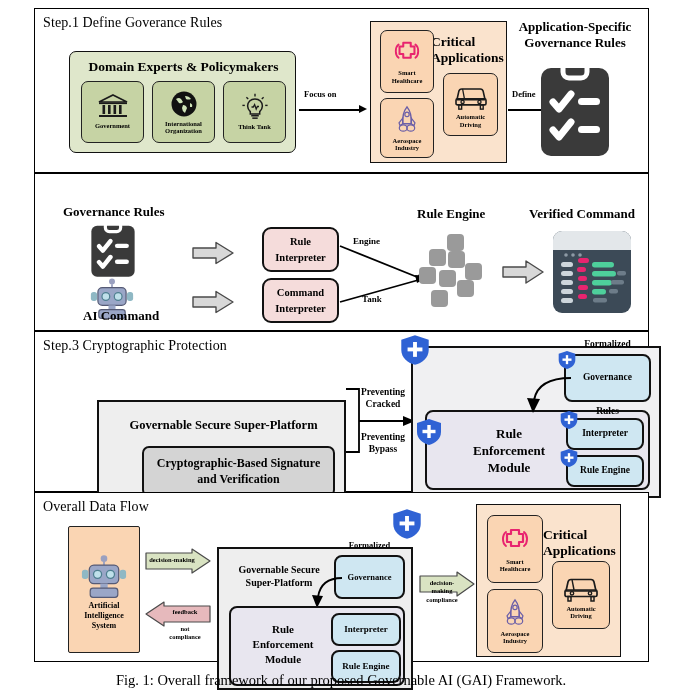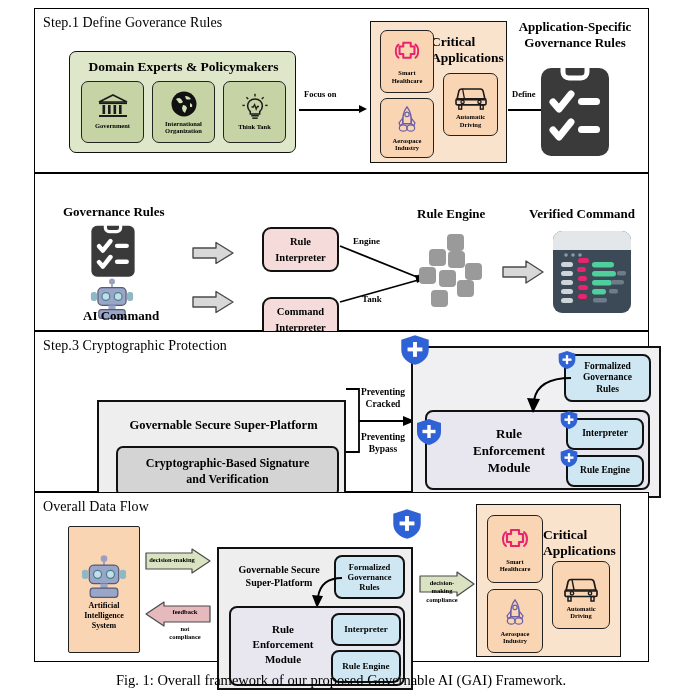--- a/index.html
+++ b/index.html
@@ -40,21 +40,21 @@
   .lbl2{font-weight:bold;font-size:9px;}
   .head2{font-weight:bold;font-size:13px;}
 
   
   .gsp{background:#eeeeee;border:2px solid #111;margin-top:34px;}
   .gsp-title{font-weight:bold;font-size:12.5px;}
   .crypt{background:#d4d4d4;border:2px solid #111;font-weight:bold;font-size:12px;line-height:1.28;}
   .rem-outer{background:#f0f0f2;border:2px solid #111;}
   .rem-inner{background:#e8e6ef;border:2px solid #111;border-radius:8px;}
   .rem-title{font-weight:bold;font-size:13px;line-height:1.3;}
-  .blue-card{background:#cfe7f2;border:2px solid #111;border-radius:8px;font-weight:bold;font-size:9.5px;line-height:1.2;}
+  .blue-card{background:#cfe7f2;border:2px solid #111;border-radius:8px;font-weight:bold;font-size:9.5px;line-height:1.2;gap:22px;}
   .shield{position:absolute;}
 
   .caption{font-size:14.5px;text-align:center;font-family:"Liberation Serif",serif;}
 
   
   .flow-arrow-label{font-size:6.5px;font-weight:bold;line-height:1.25;text-align:center;}
 </style>
 </head>
 <body>
 
@@ -216,21 +216,21 @@
     <div class="abs block-arrow" style="left:157px;top:116px;">
       <svg width="42" height="24" viewBox="0 0 42 24">
         <polygon points="1,7 24,7 24,1.5 41,12 24,22.5 24,17 1,17" fill="#d8d8d8" stroke="#4a4a4a" stroke-width="1.4" stroke-linejoin="round"></polygon>
       </svg>
     </div>
 
     <div class="abs pink-box col" style="left:227px;top:53px;width:77px;height:45px;">
       <div>Rule</div>
       <div>Interpreter</div>
     </div>
-    <div class="abs pink-box col" style="left:227px;top:104px;width:77px;height:45px;margin-top:19px;">
+    <div class="abs pink-box col" style="left:227px;top:104px;width:77px;height:45px;">
       <div>Command</div>
       <div>Interpreter</div>
     </div>
 
     <svg class="abs" style="left:303px;top:62px;width:98px;height:50px;" viewBox="0 0 98 50">
       <line x1="2" y1="10" x2="84" y2="43" stroke="#000" stroke-width="1.8"></line>
       <polygon points="92,46 78,44 82,36" fill="#000"></polygon>
     </svg>
     <div class="abs lbl2" style="left:318px;top:62px;">Engine</div>
 
@@ -296,21 +296,21 @@
         </g>
       </svg>
     </div>
   </div>
 
   <div class="abs panel" style="left:34px;top:331px;width:615px;height:161px;">
     <div class="abs panel-title" style="left:8px;top:6px;">Step.3 Cryptographic Protection</div>
 
     <div class="abs gsp" style="left:62px;top:34px;width:249px;height:129px;">
       <div class="abs gsp-title ctr" style="left:0;top:14px;width:249px;height:18px;">Governable Secure Super-Platform</div>
-      <div class="abs crypt col" style="left:17px;top:44px;width:223px;height:51px;border-radius:7px;">
+      <div class="abs crypt col" style="left:43px;top:44px;width:193px;height:51px;border-radius:7px;">
         <div>Cryptographic-Based Signature</div>
         <div>and Verification</div>
       </div>
     </div>
 
     <svg class="abs" style="left:310px;top:52px;width:72px;height:85px;" viewBox="0 0 72 85">
       <polyline points="1,5 14,5 14,68 1,68" fill="none" stroke="#000" stroke-width="1.8"></polyline>
       <line x1="14" y1="37" x2="62" y2="37" stroke="#000" stroke-width="1.8"></line>
       <polygon points="70,37 58,32 58,42" fill="#000"></polygon>
     </svg>

